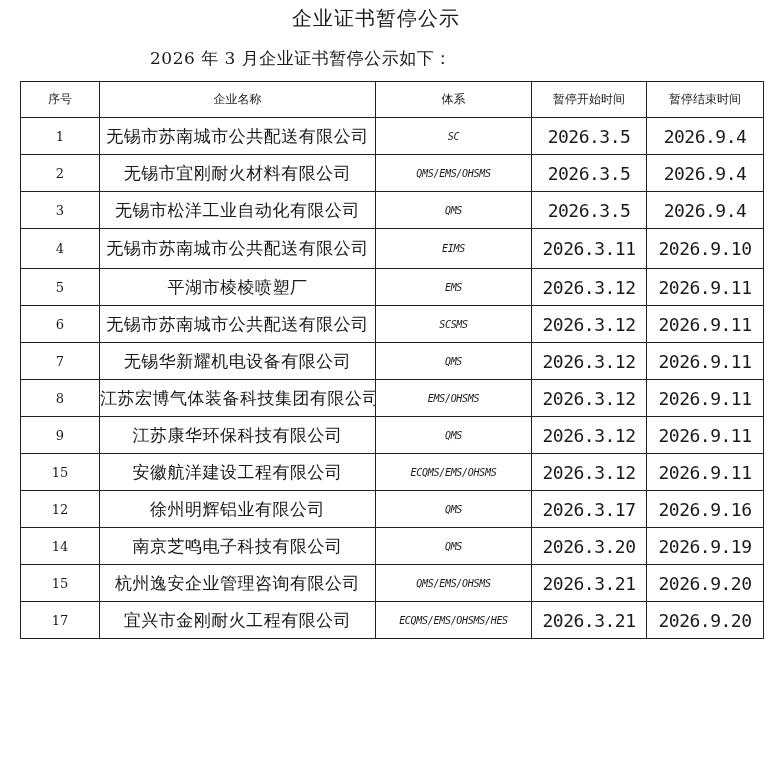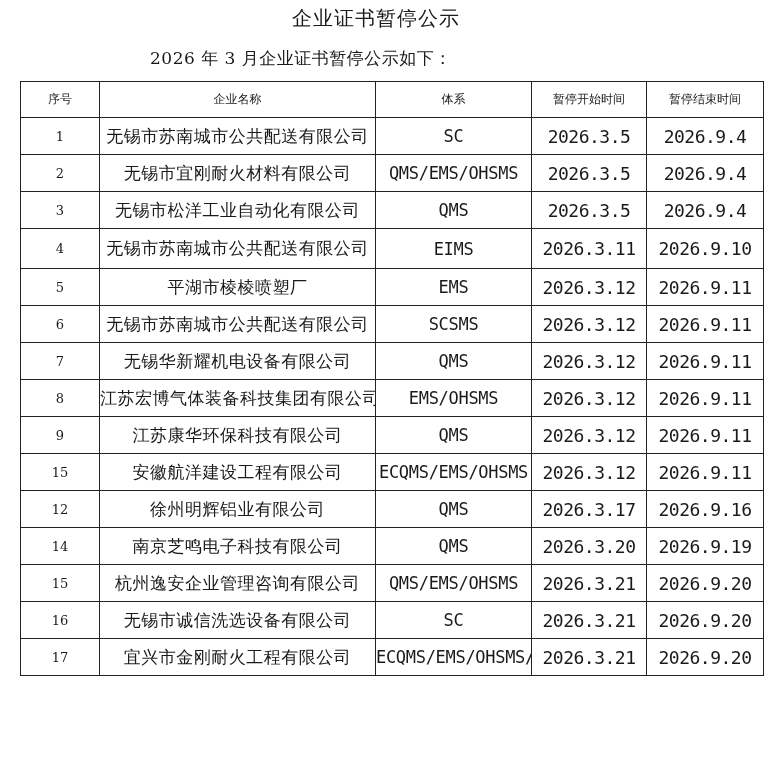--- a/index.html
+++ b/index.html
@@ -28,21 +28,21 @@
     table.notice th, table.notice td {
       border: 1.5px solid #222;
       text-align: center; vertical-align: middle;
       padding: 0; overflow: hidden; white-space: nowrap;
     }
     table.notice th {
       height: 35px; font-weight: normal; font-size: 12px;
     }
     table.notice td { height: 36px; }
     table.notice tr.tall td { height: 39px; }
-    .sys { font-family: "DejaVu Sans Mono", "Liberation Mono", monospace; font-size: 17px; letter-spacing: -0.3px; }
+    .sys { font-family: "DejaVu Sans Mono", "Liberation Mono", monospace; font-size: 10px; letter-spacing: -0.3px; font-style: italic; }
     .date { font-family: "DejaVu Sans Mono", "Liberation Mono", monospace; font-size: 18px; letter-spacing: -0.5px; }
     .num { font-size: 13px; }
     .name { font-size: 17px; letter-spacing: 0.5px; }
     col.c1 { width: 79px; }
     col.c2 { width: 276px; }
     col.c3 { width: 156px; }
     col.c4 { width: 115px; }
     col.c5 { width: 117px; }
   </style>
 </head>
@@ -154,27 +154,20 @@
       <td class="date">2026.9.19</td>
     </tr>
     <tr>
       <td class="num">15</td>
       <td class="name">杭州逸安企业管理咨询有限公司</td>
       <td class="sys">QMS/EMS/OHSMS</td>
       <td class="date">2026.3.21</td>
       <td class="date">2026.9.20</td>
     </tr>
     <tr>
-      <td class="num">16</td>
-      <td class="name">无锡市诚信洗选设备有限公司</td>
-      <td class="sys">SC</td>
-      <td class="date">2026.3.21</td>
-      <td class="date">2026.9.20</td>
-    </tr>
-    <tr>
       <td class="num">17</td>
       <td class="name">宜兴市金刚耐火工程有限公司</td>
       <td class="sys">ECQMS/EMS/OHSMS/HES</td>
       <td class="date">2026.3.21</td>
       <td class="date">2026.9.20</td>
     </tr>
   </tbody>
 </table>
 
 </body></html>

